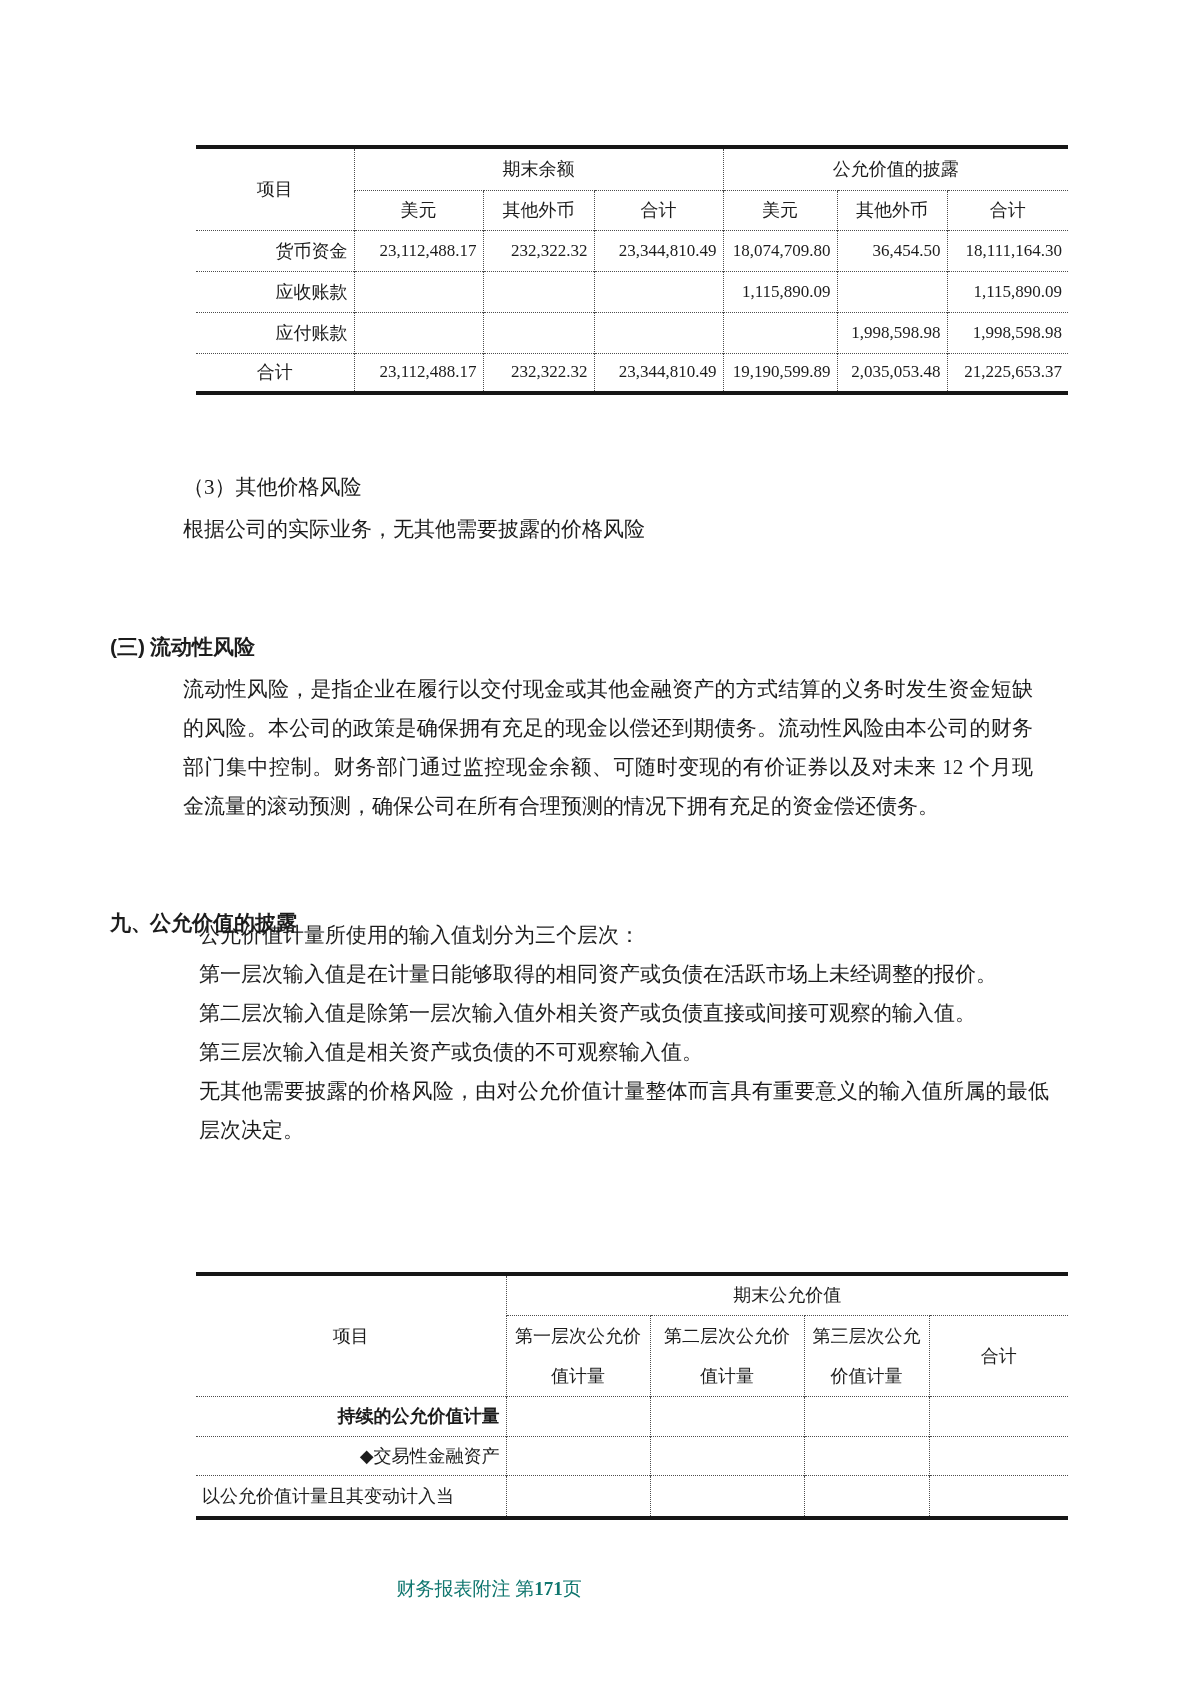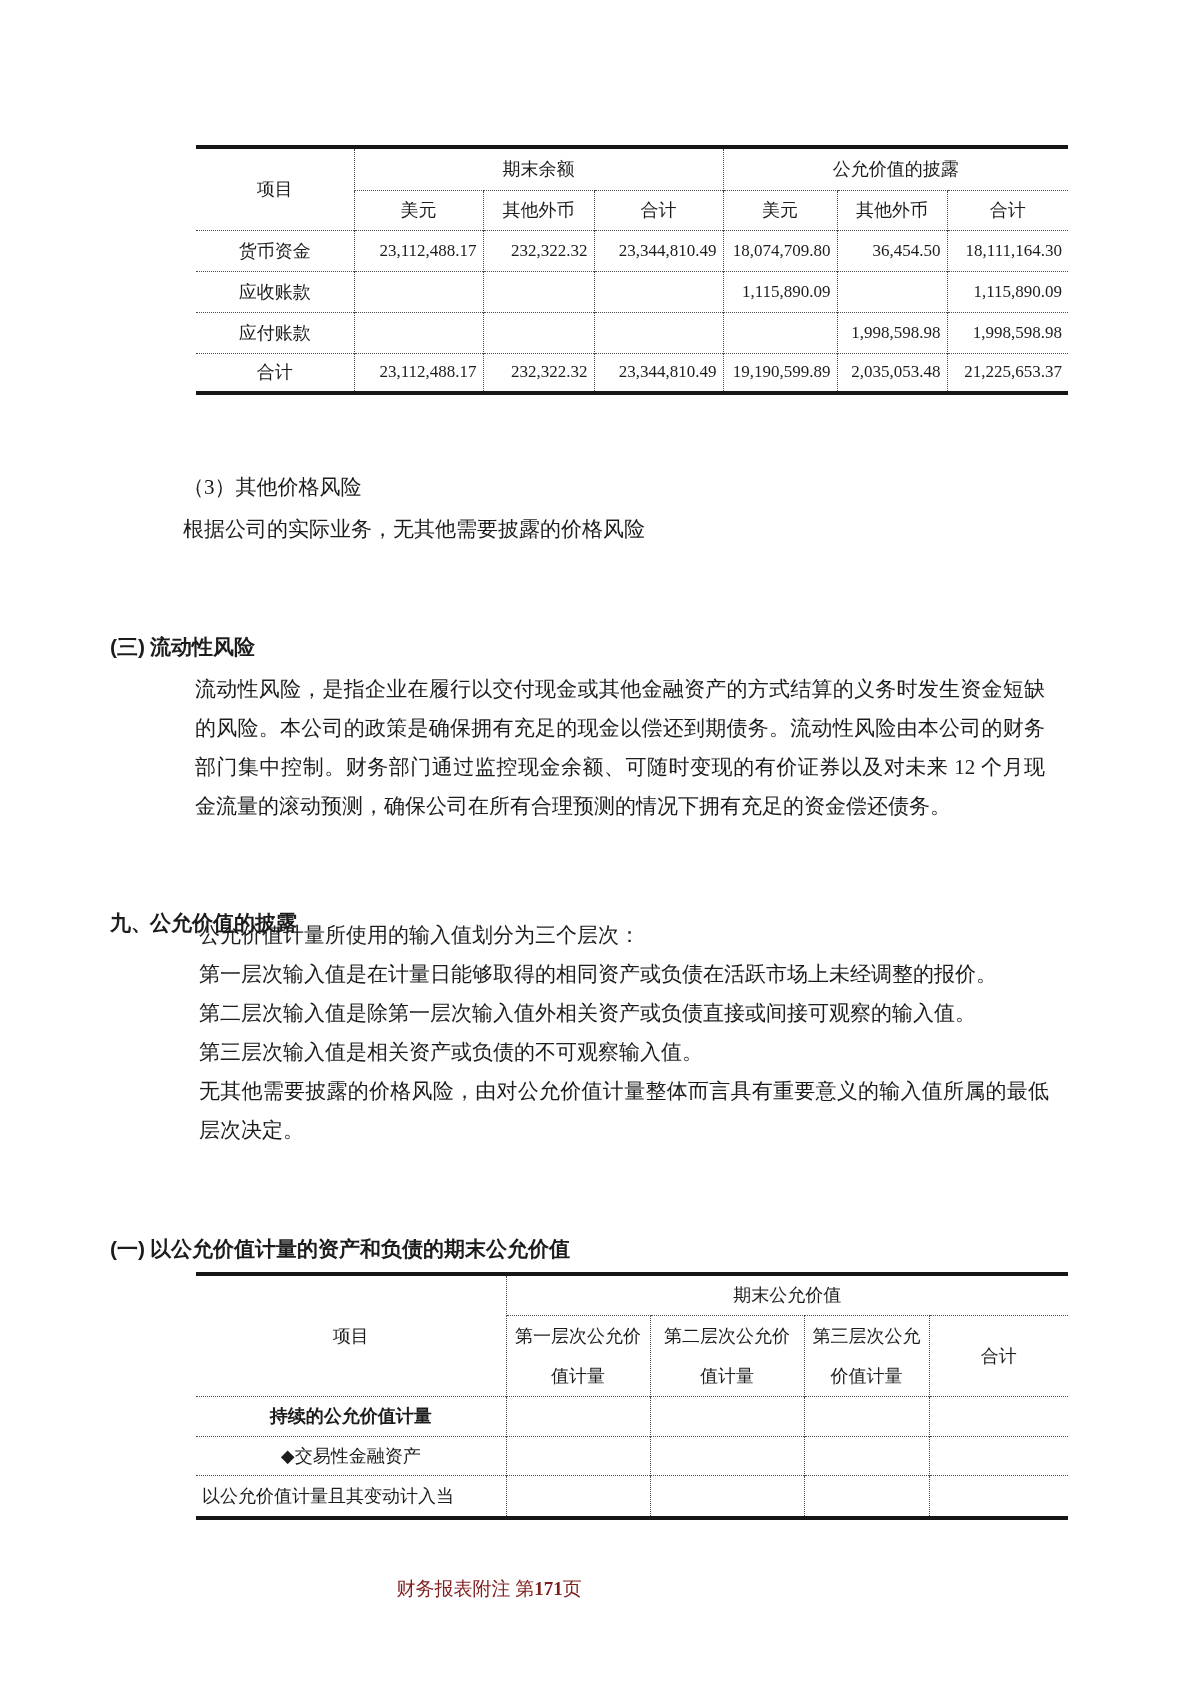--- a/index.html
+++ b/index.html
@@ -4,44 +4,44 @@
 <style>
   html,body { margin:0; padding:0; background:#ffffff; }
   .page {
     position:relative; width:1200px; height:1696px; background:#ffffff;
     font-family:"Liberation Serif","DejaVu Serif",serif; color:#1c1c1c;
     overflow:hidden;
   }
   .abs { position:absolute; }
   .hei { font-family:"Liberation Sans","DejaVu Sans",sans-serif; font-weight:700;margin-top:32px; }
   .body-line { font-size:21px; line-height:30px; }
-  .para { font-size:21px; line-height:39px; text-align:justify;margin-left:12px; }
+  .para { font-size:21px; line-height:39px; text-align:justify; }
   .sec { font-size:21px; line-height:30px; }
   .sec .sec-label { display:inline-block; width:40px; }
   .fv-lines { font-size:21px; line-height:39px; }
   .fv-lines .wrapline { text-align:justify; }
 
   table.fin {
     border-collapse:collapse; table-layout:fixed;
     border-top:4px solid #161616; border-bottom:4px solid #161616;
     font-size:18px;
   }
   table.fin td {
     border-left:1px dotted #4d4d4d; border-top:1px dotted #4d4d4d;
     vertical-align:middle; padding:0 6px; overflow:hidden;
   }
   table.fin tr.first > td { border-top:none; }
   table.fin td.nl { border-left:none; }
   td.ctr { text-align:center; }
   td.num { text-align:right; font-size:17px; padding-right:7px; }
-  td.lbl { text-align:center; padding-left:10px; }
+  td.lbl { text-align:right; padding-left:10px; }
   td.lbl-indent { text-align:left; padding-left:46px; }
   td.wrap2 { text-align:center; line-height:40px; padding:0 12px; }
 
-  .footer { width:978px; text-align:center; font-size:19px; color:#7f1d1d; }
+  .footer { width:978px; text-align:center; font-size:19px; color:#0f766e; }
 </style>
 </head>
 <body>
 
 <div class="page">
 
   <table class="fin abs" style="top:145px; left:196px; width:872px;">
     <colgroup>
       <col style="width:158px">
         <col style="width:129px">
@@ -116,23 +116,20 @@
     <span class="sec-label">九、</span><span>公允价值的披露</span>
   </div>
   <div class="abs fv-lines" style="top:916px; left:183px; width:850px;margin-left:16px;">
     <div>公允价值计量所使用的输入值划分为三个层次：</div>
     <div>第一层次输入值是在计量日能够取得的相同资产或负债在活跃市场上未经调整的报价。</div>
     <div>第二层次输入值是除第一层次输入值外相关资产或负债直接或间接可观察的输入值。</div>
     <div>第三层次输入值是相关资产或负债的不可观察输入值。</div>
     <div class="wrapline">无其他需要披露的价格风险，由对公允价值计量整体而言具有重要意义的输入值所属的最低层次决定。</div>
   </div>
 
-  <div class="abs sec hei" style="top:1202px; left:110px;">
-    <span class="sec-label">(一)</span><span>以公允价值计量的资产和负债的期末公允价值</span>
-  </div>
 
   <table class="fin abs" style="top:1272px; left:196px; width:872px;">
     <colgroup>
       <col style="width:310px">
         <col style="width:144px">
         <col style="width:154px">
       <col style="width:125px">
         <col style="width:139px">
     </colgroup>
     <tbody>

